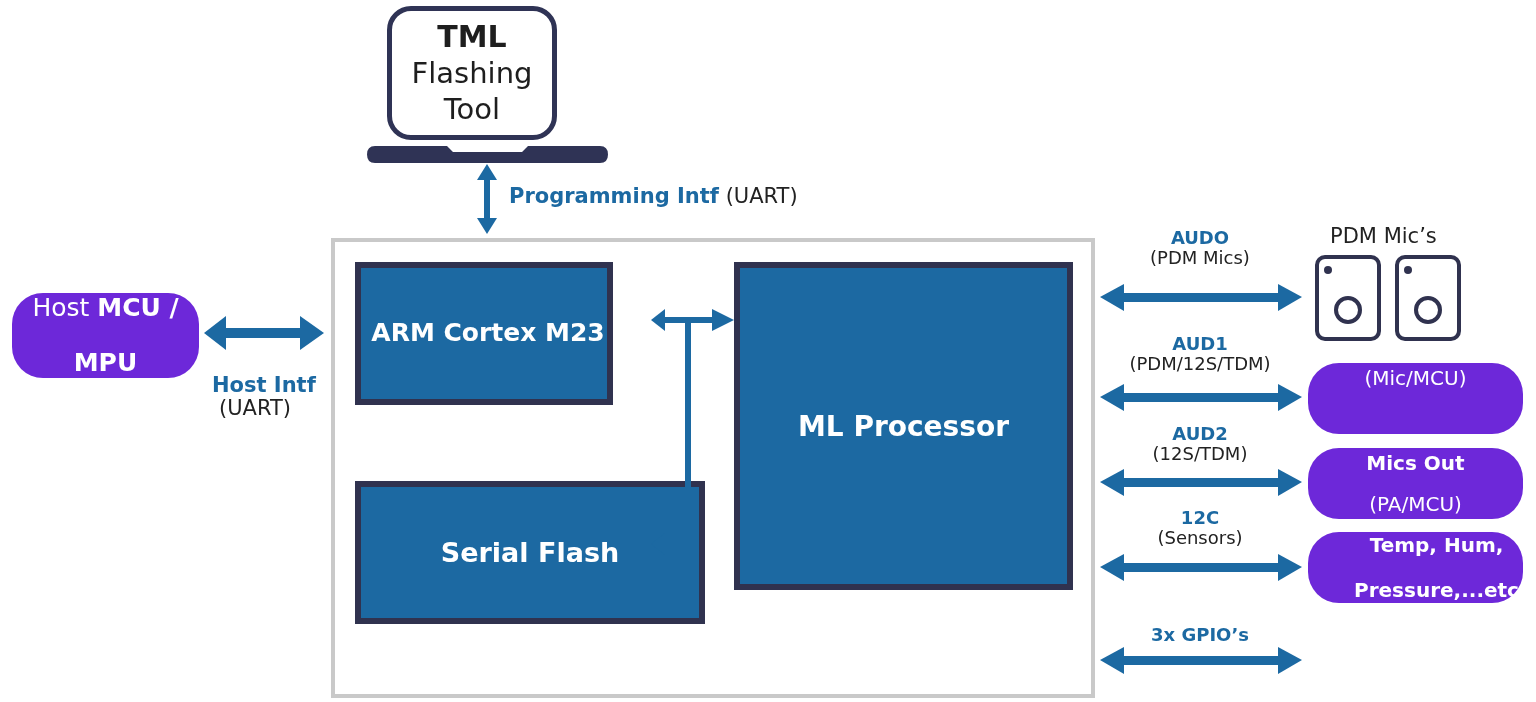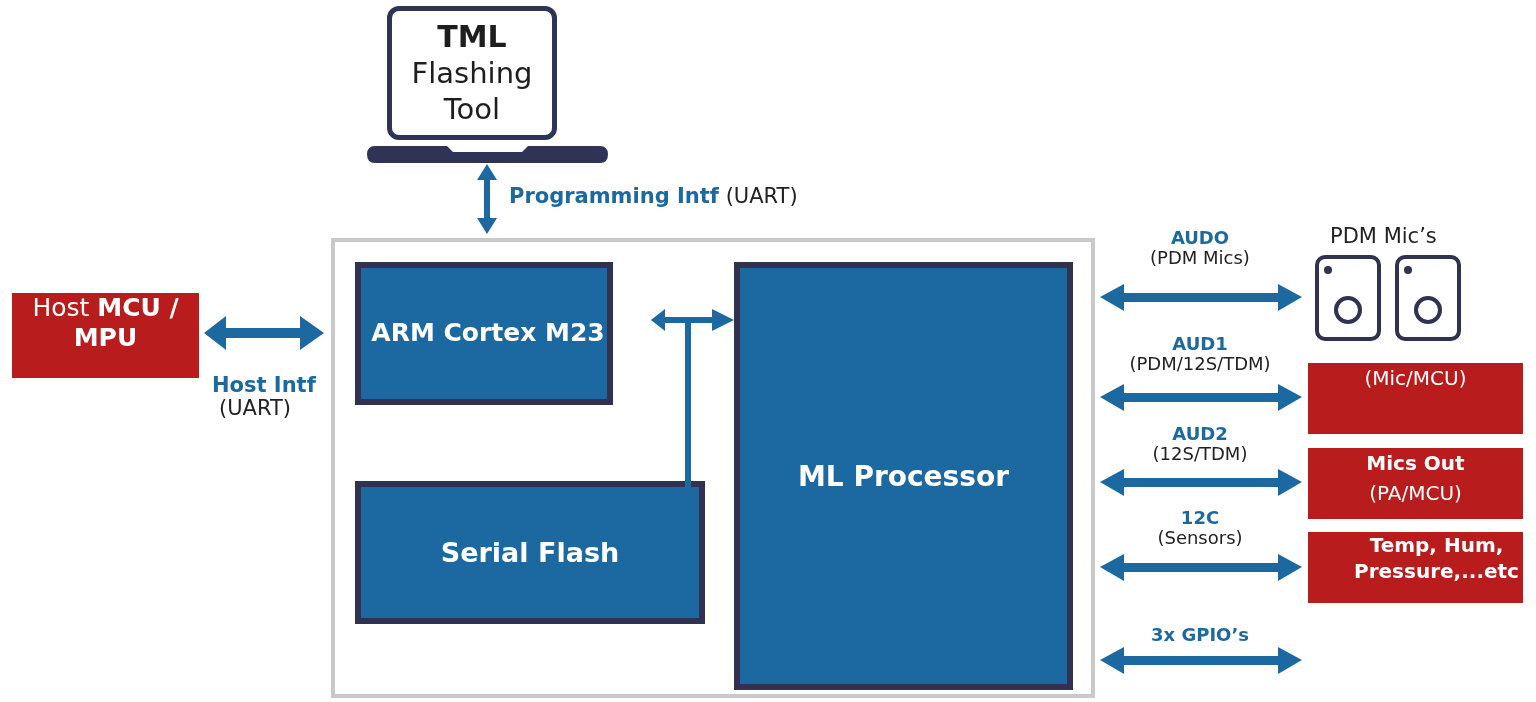--- a/index.html
+++ b/index.html
@@ -1,34 +1,34 @@
 <!DOCTYPE html>
 <html><head>
 <meta charset="utf-8">
 <style>
   html, body { margin: 0; padding: 0; background: #ffffff; }
   body { width: 1536px; height: 702px; position: relative; overflow: hidden;
          font-family: "DejaVu Sans", sans-serif; }
   .abs { position: absolute; }
   .laptop-screen { left: 387px; top: 6px; width: 160px; height: 124px;
-    border: 5px solid #2f3355; border-radius: 12px; background: #fff;
+    border: 5px solid #2f3355; border-radius: 24px; background: #fff;
     display: flex; flex-direction: column; align-items: center; justify-content: center; }
   .laptop-screen .t1 { font-weight: bold; font-size: 30px; color: #1e1e1e; line-height: 36px; }
   .laptop-screen .t2 { font-size: 29px; color: #1e1e1e; line-height: 36px; }
   .laptop-base { left: 367px; top: 146px; width: 241px; height: 17px; }
   .chip { left: 331px; top: 238px; width: 756px; height: 452px;
     border: 4px solid #c9c9c9; background: #fff; }
   .blk { background: #1c69a2; border: 6px solid #30324f; box-sizing: border-box;
     display: flex; align-items: center; justify-content: center; color: #fff;
     font-weight: bold; text-align: center; }
   .arm { left: 355px; top: 262px; width: 258px; height: 143px; font-size: 25px; padding-bottom: 2px; padding-left: 8px; }
   .flash { left: 355px; top: 481px; width: 350px; height: 143px; font-size: 27px; }
-  .ml { left: 734px; top: 262px; width: 339px; height: 428px; font-size: 28px; }
-  .navy { background: #b91c1c; color: #fff; text-align: center; box-sizing: border-box;
-    display: flex; flex-direction: column; align-items: center; justify-content: flex-start; }
+  .ml { left: 734px; top: 262px; width: 339px; height: 328px; font-size: 28px; }
+  .navy { background: #6d28d9; color: #fff; text-align: center; box-sizing: border-box;
+    display: flex; flex-direction: column; align-items: center; justify-content: space-between; border-radius: 31px; }
   .host { left: 12px; top: 293px; width: 187px; height: 85px; font-size: 25px; line-height: 30px; }
   .host .b { font-weight: bold; }
   .rbox { left: 1308px; width: 215px; height: 71px; font-size: 20px; line-height: 30px; }
   .rbox .b { font-weight: bold; }
   .lbl-blue { color: #1c69a2; font-weight: bold; }
   .lbl-dark { color: #222; }
   .center { text-align: center; }
   svg.ov { position: absolute; left: 0; top: 0; }
 </style>
 </head>

